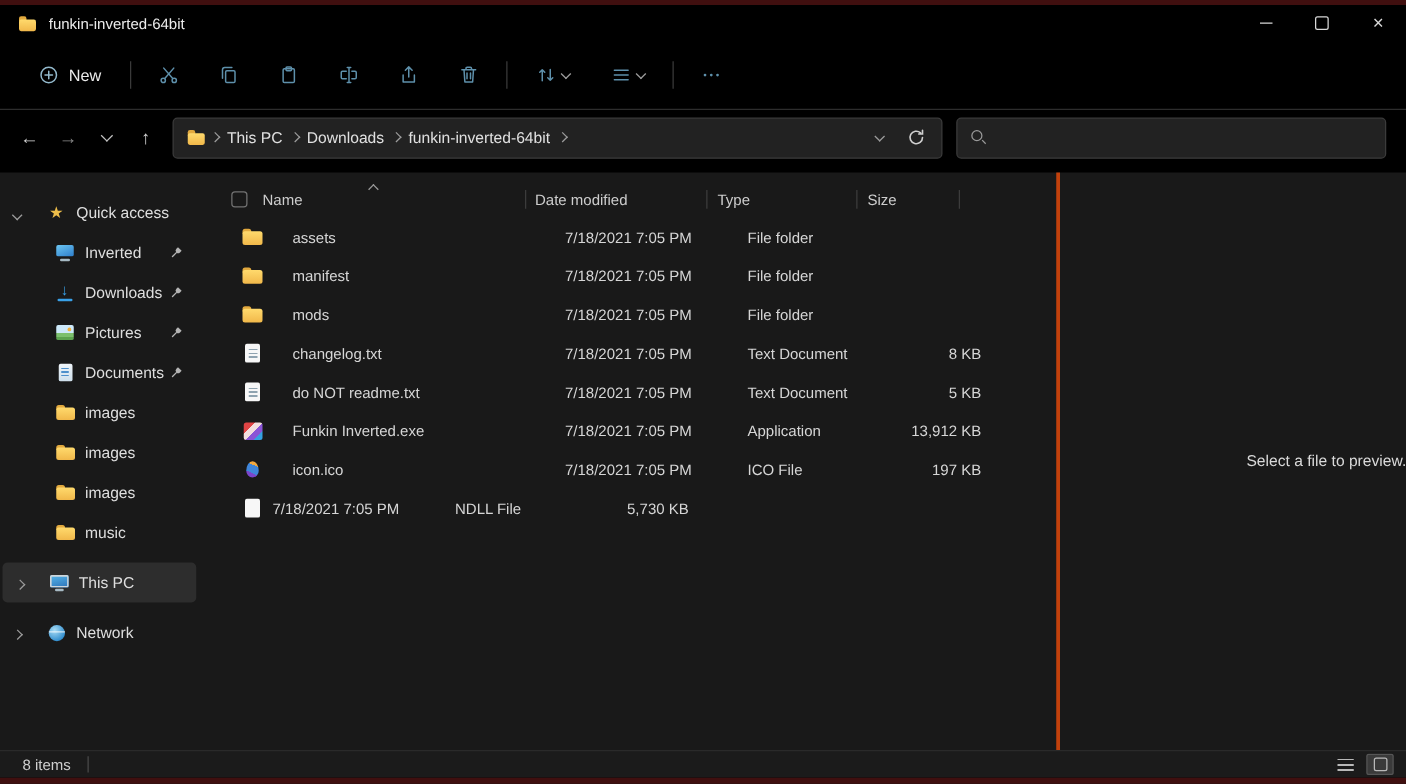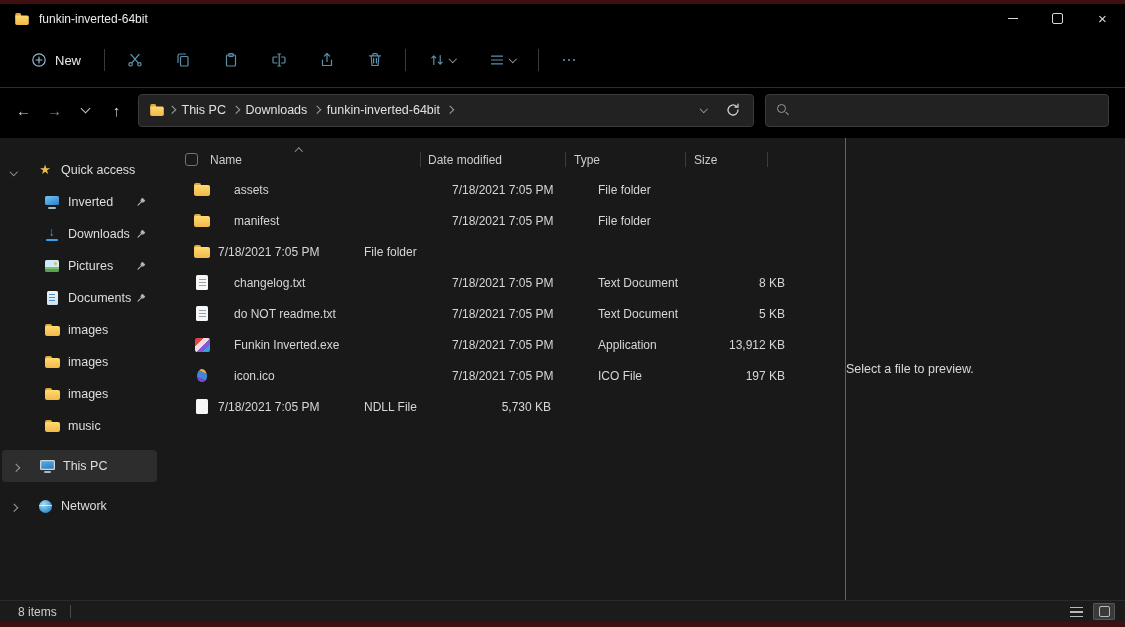--- a/index.html
+++ b/index.html
@@ -78,22 +78,22 @@
   .si-folder::after{content:"";position:absolute;left:0.5px;top:3.5px;width:15px;height:10.5px;background:linear-gradient(180deg,#ffda6d,#f1b84a);border-radius:2px}
   .si-onedrive::before{content:"";position:absolute;left:0.5px;top:5px;width:15px;height:7.5px;border-radius:5px;background:#2487d8}
   .si-onedrive::after{content:"";position:absolute;left:3.5px;top:2px;width:8px;height:8px;border-radius:50%;background:#2487d8}
   .si-thispc::before{content:"";position:absolute;left:0.5px;top:2px;width:15px;height:9.5px;border-radius:1.5px;background:linear-gradient(165deg,#57b7ea,#2c72b8);box-shadow:inset 0 0 0 1.3px #cdd6db}
   .si-thispc::after{content:"";position:absolute;left:4.5px;bottom:1px;width:7px;height:1.8px;border-radius:1px;background:#a7bac4}
   .si-network::before{content:"";position:absolute;left:1.5px;top:1.5px;width:13px;height:13px;border-radius:50%;background:radial-gradient(circle at 36% 32%,#a8dcf5,#2f8ccd 75%)}
   .si-network::after{content:"";position:absolute;left:1.5px;top:7.2px;width:13px;height:1.3px;background:rgba(255,255,255,.7)}
   
   .content{flex:1;position:relative;min-width:0}
   .file-area{position:absolute;left:0;top:0;width:687px;bottom:0;overflow:hidden}
-  .preview{position:absolute;left:687px;right:0;top:0;bottom:0;border-left:1px solid #c2410c;
-           display:flex;align-items:center;justify-content:flex-start;font-size:12.5px;color:#d9d9d9}
+  .preview{position:absolute;left:687px;right:0;top:0;bottom:0;border-left:3px solid #c2410c;
+           display:flex;align-items:center;justify-content:flex-end;font-size:12.5px;color:#d9d9d9}
   .col-header{margin-top:9px;height:25px;display:flex;align-items:center;font-size:12px;color:#cdcdcd;position:relative}
   .cbx{margin-left:27px;width:13px;height:13px;border:1px solid #737373;border-radius:3px;flex:0 0 auto;box-sizing:border-box}
   .ch{white-space:nowrap;box-sizing:border-box}
   .ch-name{margin-left:12px;width:210px;position:relative}
   .ch-sep{width:1px;height:15px;background:#3c3c3c;flex:0 0 auto}
   .ch-date{width:144px;padding-left:7px}
   .ch-type{width:119px;padding-left:8px}
   .ch-size{width:81px;padding-left:8px}
   .sort-caret{position:absolute;left:86px;top:-4px}
   .rows{margin-top:2px}
@@ -372,20 +372,21 @@
     <span class="f-name">manifest</span>
     <span class="f-date">7/18/2021 7:05 PM</span>
     <span class="f-type">File folder</span>
     <span class="f-size"></span>
   </div>
 
   <div class="frow">
     <span class="f-icon">
                 <span class="f-icon-inner fold"></span>
               </span>
+    <span class="f-name">mods</span>
     <span class="f-date">7/18/2021 7:05 PM</span>
     <span class="f-type">File folder</span>
     <span class="f-size"></span>
   </div>
 
   <div class="frow">
     <span class="f-icon">
                 <span class="f-icon-inner fi-text"></span>
               </span>
     <span class="f-name">changelog.txt</span>

